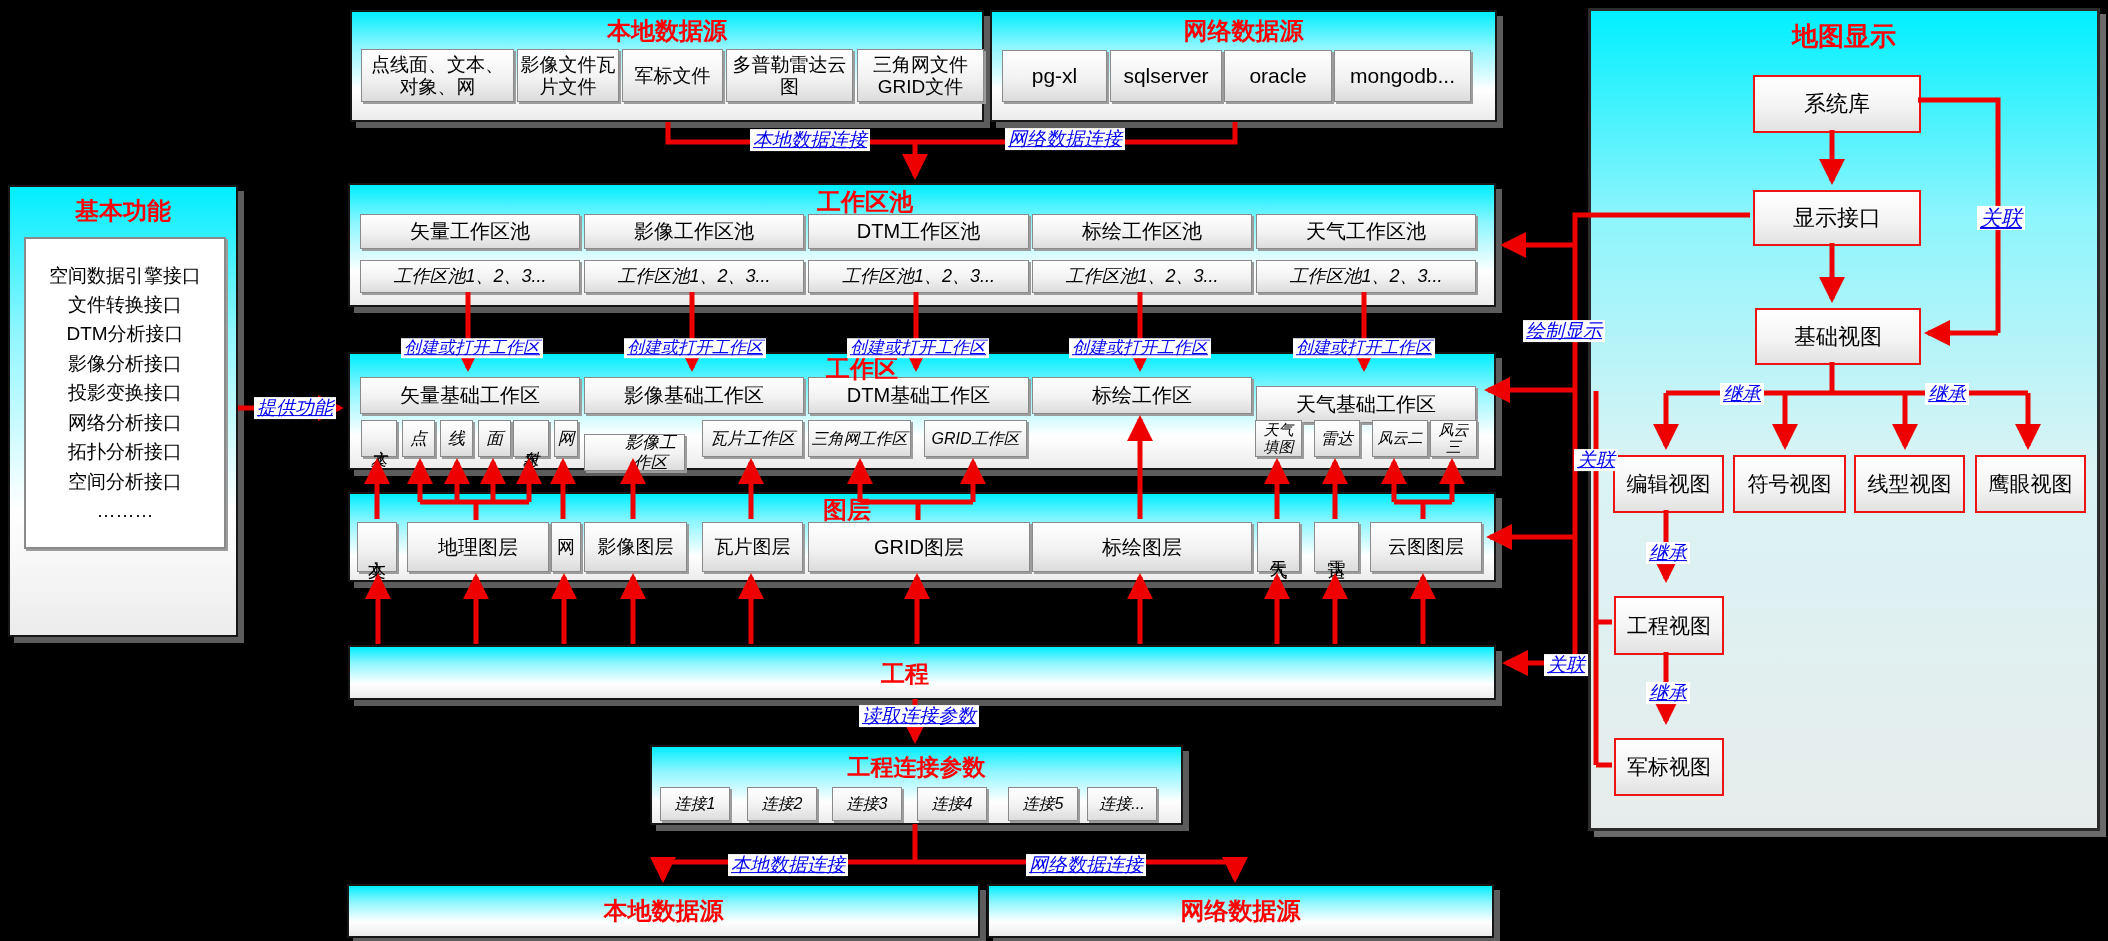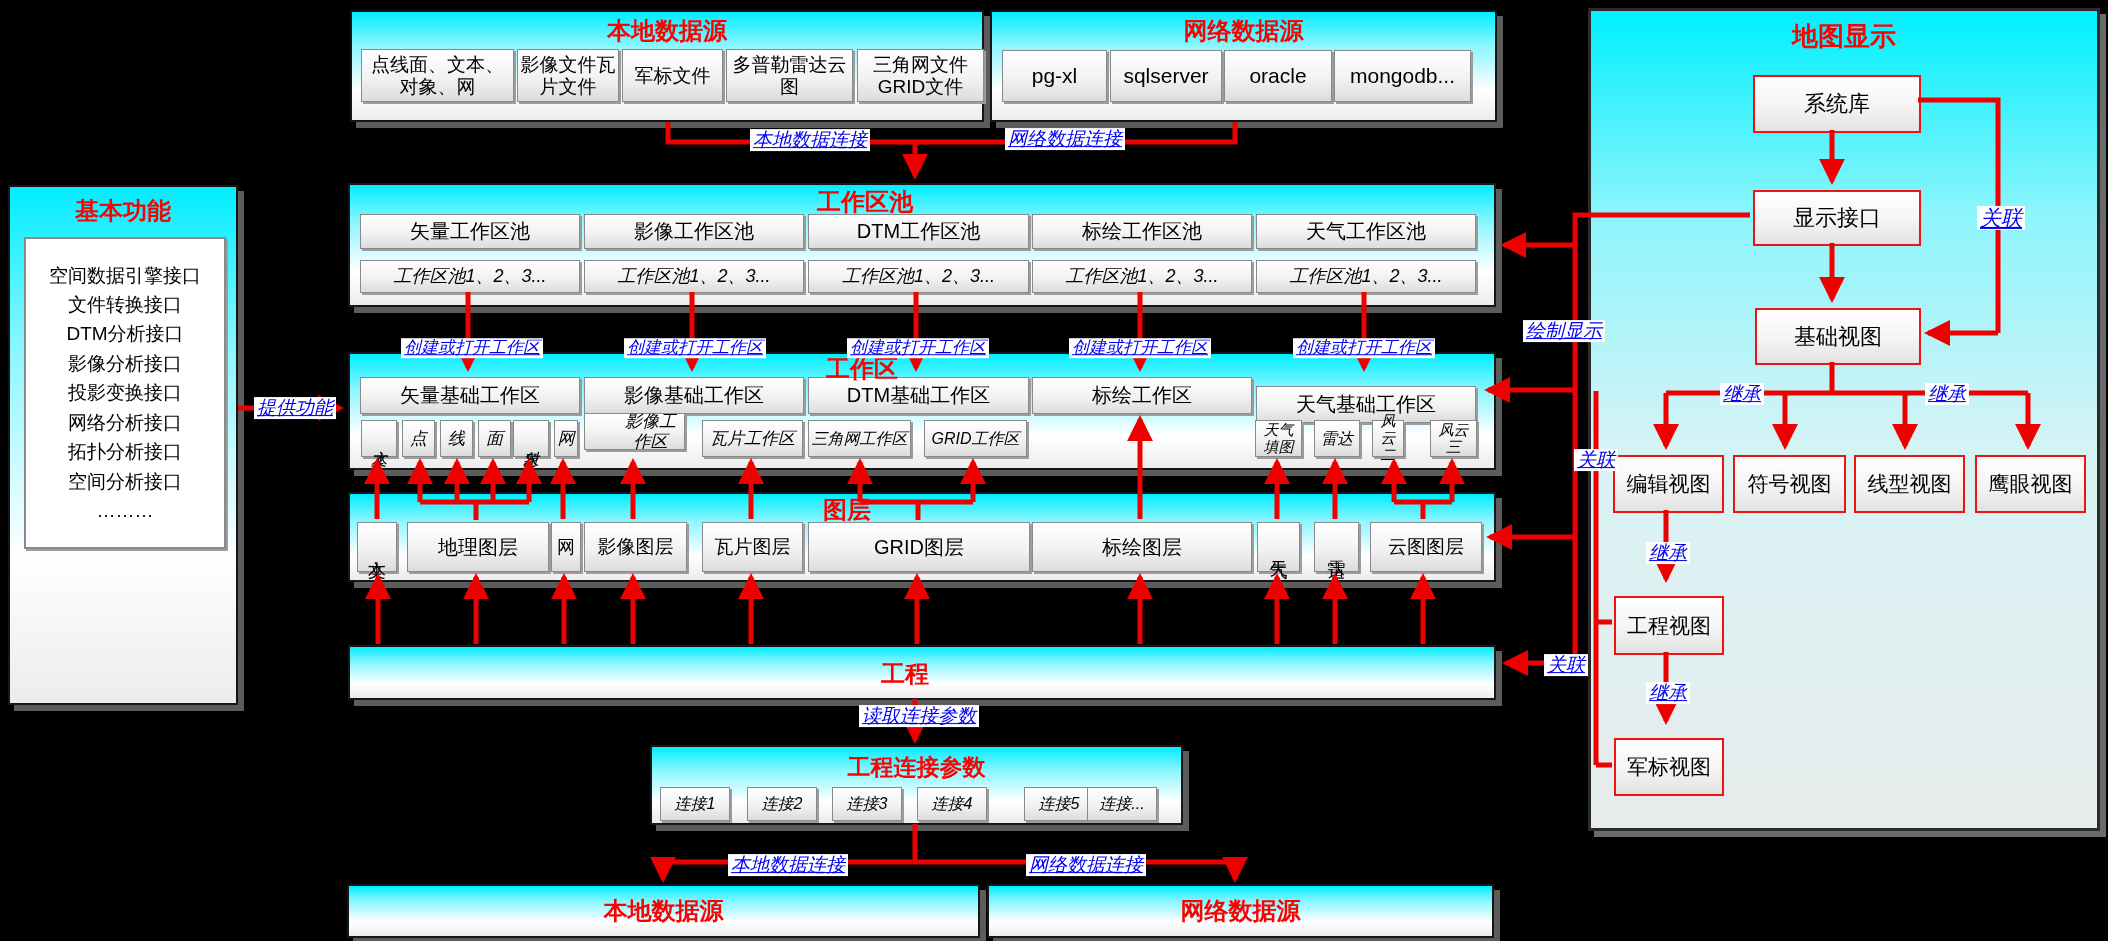--- a/index.html
+++ b/index.html
@@ -25,21 +25,21 @@
   .ital{font-style:italic;}
   .vtext{writing-mode:vertical-rl;text-orientation:upright;letter-spacing:1px;}
   svg.wires{position:absolute;left:0;top:0;z-index:20;pointer-events:none;}
   .ttl{z-index:25;}
 </style>
 </head>
 <body>
 
 <div id="canvas">
 
-  <div class="abs pbox" style="left:8px;top:185px;width:230px;height:520px;padding-left:28px;">
+  <div class="abs pbox" style="left:8px;top:185px;width:230px;height:452px;padding-left:28px;">
     <div class="abs rtitle" style="left:50%;top:8px;transform:translateX(-50%);">基本功能</div>
     <div class="abs" style="left:14px;top:50px;width:198px;height:308px;background:#fff;border:2px solid #8a8a8a;
                 box-shadow:2px 2px 0 #9c9c9c;display:flex;flex-direction:column;align-items:center;
                 justify-content:center;font-size:19px;line-height:1.55;color:#000;text-align:center;">
       <span>空间数据引擎接口</span>
       <span>文件转换接口</span>
       <span>DTM分析接口</span>
       <span>影像分析接口</span>
       <span>投影变换接口</span>
       <span>网络分析接口</span>
@@ -85,27 +85,27 @@
     <div class="abs b3" style="left:458px;top:23px;width:221px;height:37px;font-size:20px;">DTM基础工作区</div>
     <div class="abs b3" style="left:682px;top:23px;width:220px;height:37px;font-size:20px;">标绘工作区</div>
     <div class="abs b3" style="left:906px;top:32px;width:220px;height:37px;font-size:20px;">天气基础工作区</div>
 
     <div class="abs b3 ital vtext" style="left:11px;top:66px;width:36px;height:37px;font-size:16px;">文本</div>
     <div class="abs b3 ital" style="left:52px;top:66px;width:33px;height:37px;font-size:17px;">点</div>
     <div class="abs b3 ital" style="left:90px;top:66px;width:33px;height:37px;font-size:17px;">线</div>
     <div class="abs b3 ital" style="left:128px;top:66px;width:33px;height:37px;font-size:17px;">面</div>
     <div class="abs b3 ital vtext" style="left:163px;top:66px;width:36px;height:37px;font-size:16px;">对象</div>
     <div class="abs b3 ital" style="left:204px;top:66px;width:24px;height:37px;font-size:17px;">网</div>
-    <div class="abs b3 ital" style="left:234px;top:59px;width:101px;height:37px;font-size:17px;padding-left:32px;">影像工作区</div>
+    <div class="abs b3 ital" style="left:234px;top:80px;width:101px;height:37px;font-size:17px;padding-left:32px;">影像工作区</div>
     <div class="abs b3 ital" style="left:352px;top:66px;width:101px;height:37px;font-size:17px;">瓦片工作区</div>
     <div class="abs b3 ital" style="left:458px;top:66px;width:103px;height:37px;font-size:16px;">三角网工作区</div>
     <div class="abs b3 ital" style="left:574px;top:66px;width:103px;height:37px;font-size:16px;">GRID工作区</div>
     <div class="abs b3 ital" style="left:905px;top:66px;width:47px;height:37px;font-size:15px;padding:1px;">天气填图</div>
     <div class="abs b3 ital" style="left:964px;top:66px;width:46px;height:37px;font-size:16px;">雷达</div>
-    <div class="abs b3 ital" style="left:1022px;top:66px;width:32px;height:37px;font-size:15px;padding:1px;">风云二</div>
+    <div class="abs b3 ital" style="left:1022px;top:66px;width:56px;height:37px;font-size:15px;padding:1px;">风云二</div>
     <div class="abs b3 ital" style="left:1080px;top:66px;width:47px;height:37px;font-size:15px;padding:1px;">风云三</div>
   </div>
 
   <div class="abs pbox" style="left:348px;top:492px;width:1148px;height:90px;">
     <div class="abs b3 vtext" style="left:7px;top:28px;width:40px;height:50px;font-size:18px;">文本</div>
     <div class="abs b3" style="left:57px;top:28px;width:142px;height:50px;font-size:20px;">地理图层</div>
     <div class="abs b3" style="left:201px;top:28px;width:30px;height:50px;font-size:18px;">网</div>
     <div class="abs b3" style="left:234px;top:28px;width:103px;height:50px;font-size:19px;">影像图层</div>
     <div class="abs b3" style="left:352px;top:28px;width:101px;height:50px;font-size:19px;">瓦片图层</div>
     <div class="abs b3" style="left:458px;top:28px;width:222px;height:50px;font-size:20px;">GRID图层</div>
@@ -116,21 +116,21 @@
   </div>
 
   <div class="abs pbox" style="left:348px;top:645px;width:1148px;height:55px;"></div>
 
   <div class="abs pbox" style="left:650px;top:745px;width:533px;height:80px;">
     <div class="abs rtitle" style="left:50%;top:5px;transform:translateX(-50%);font-size:23px;">工程连接参数</div>
     <div class="abs b3 ital" style="left:8px;top:40px;width:70px;height:34px;font-size:16px;">连接1</div>
     <div class="abs b3 ital" style="left:95px;top:40px;width:70px;height:34px;font-size:16px;">连接2</div>
     <div class="abs b3 ital" style="left:180px;top:40px;width:70px;height:34px;font-size:16px;">连接3</div>
     <div class="abs b3 ital" style="left:265px;top:40px;width:70px;height:34px;font-size:16px;">连接4</div>
-    <div class="abs b3 ital" style="left:372px;top:40px;width:70px;height:34px;font-size:16px;">连接5</div>
+    <div class="abs b3 ital" style="left:356px;top:40px;width:70px;height:34px;font-size:16px;">连接5</div>
     <div class="abs b3 ital" style="left:435px;top:40px;width:70px;height:34px;font-size:16px;">连接...</div>
   </div>
 
   <div class="abs pbox" style="left:347px;top:884px;width:633px;height:54px;display:flex;align-items:center;justify-content:center;">
     <span class="rtitle">本地数据源</span>
   </div>
   <div class="abs pbox" style="left:987px;top:884px;width:507px;height:54px;display:flex;align-items:center;justify-content:center;">
     <span class="rtitle">网络数据源</span>
   </div>
 

